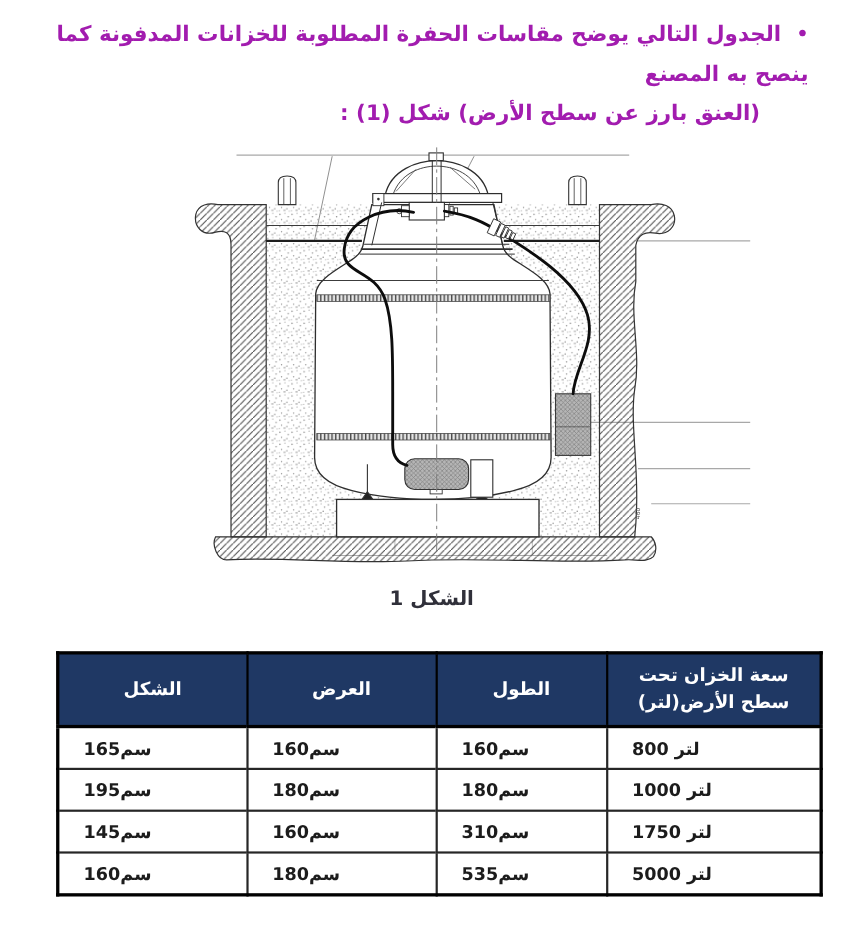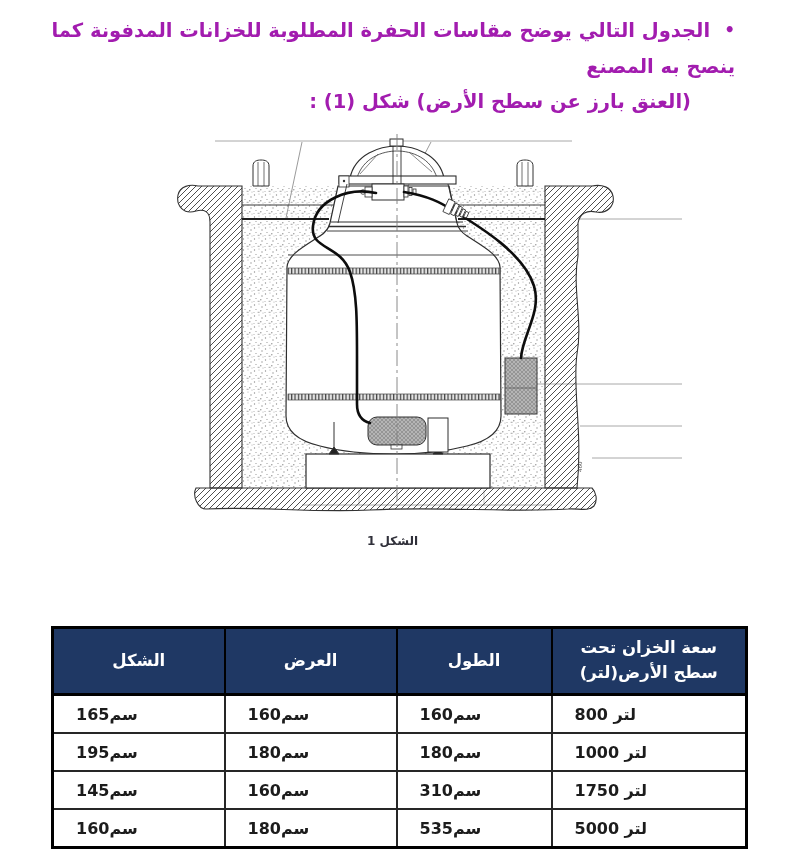--- a/index.html
+++ b/index.html
@@ -7,23 +7,23 @@
        font-family:"DejaVu Sans",sans-serif;}
   
   .intro{position:absolute;top:13px;right:0;left:0;direction:rtl;
          color:#a21caf;font-weight:bold;font-size:19.5px;line-height:35px;}
   .intro .l1{padding-right:50px;text-align:right;}
   .intro .bullet{display:inline-block;margin-left:14px;font-size:17px;transform:translateY(-1px);}
   .intro .l2{padding-right:94px;text-align:right;}
   
   .fig{position:absolute;left:110px;top:116px;width:580px;height:414px;}
   .fig-caption{position:absolute;left:0;right:0;top:534px;text-align:center;direction:rtl;
-               color:#30303a;font-size:12px;font-weight:bold;}
+               color:#30303a;font-size:18px;font-weight:bold;}
   
-  .tblwrap{position:absolute;left:54px;top:626px;width:694px;direction:rtl;}
+  .tblwrap{position:absolute;left:54px;top:592px;width:694px;direction:rtl;}
   table.dims{border-collapse:collapse;table-layout:fixed;width:694px;
              border:3px solid #000;font-family:"DejaVu Sans",sans-serif;}
   table.dims th{background:#1f3864;color:#ffffff;font-size:16.5px;font-weight:bold;
                 border:2px solid #000;border-bottom:3px solid #000;
                 height:60px;padding:2px 10px;line-height:1.5;}
   table.dims td{border:2px solid #262626;height:36px;text-align:left;
                 color:#1c1c1c;font-size:16px;font-weight:bold;padding:0 22px;}
   td.num{direction:ltr;}
   svg text{font-family:"DejaVu Sans",sans-serif;}
 </style>

